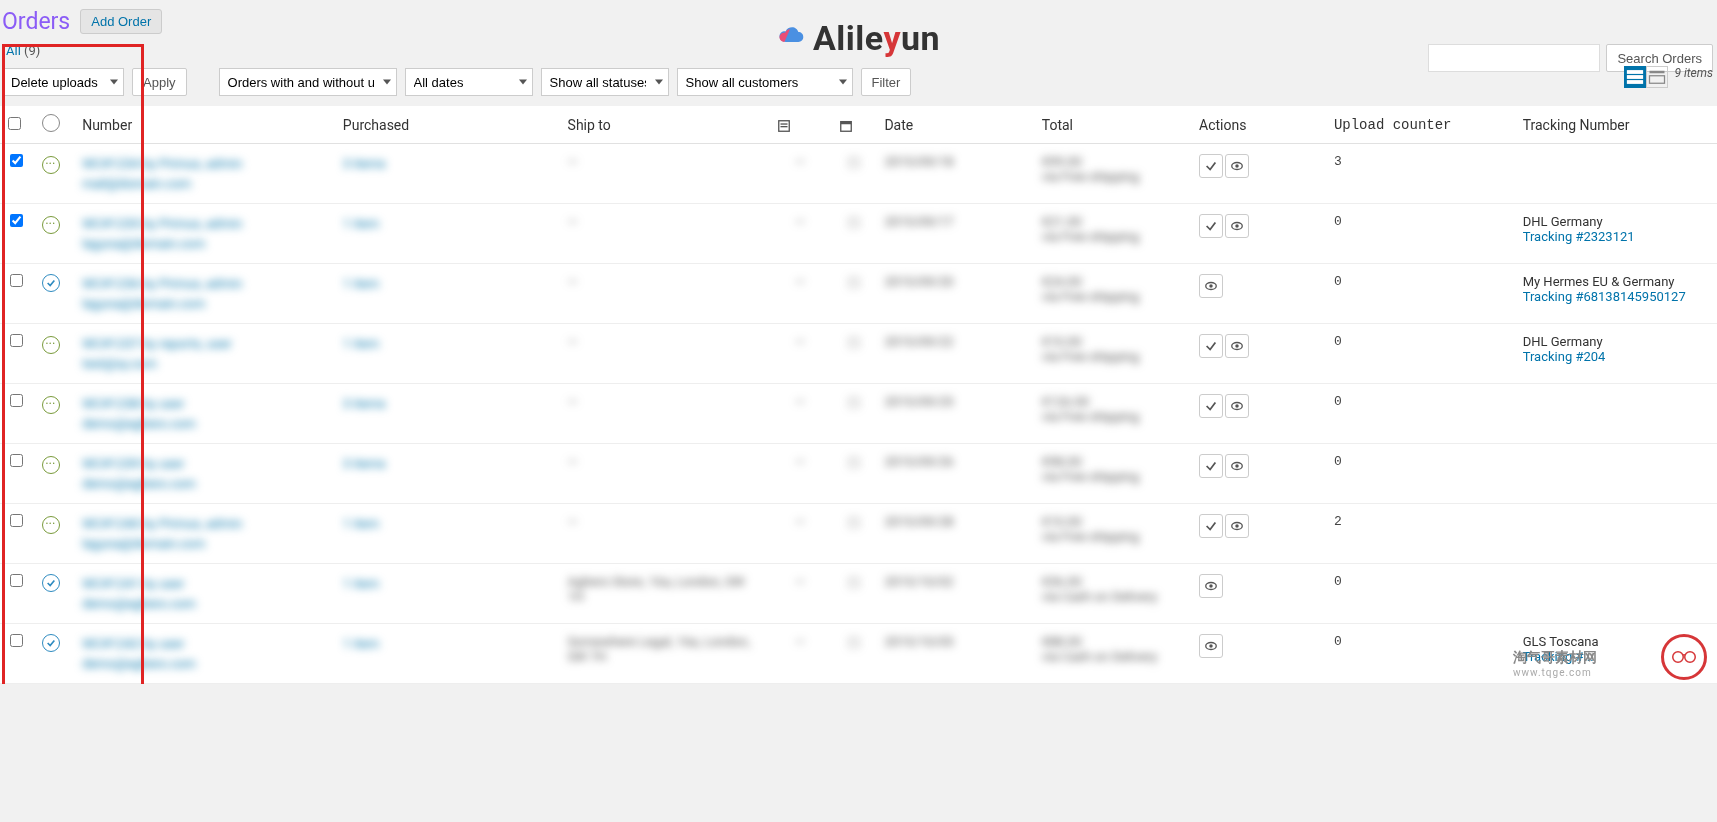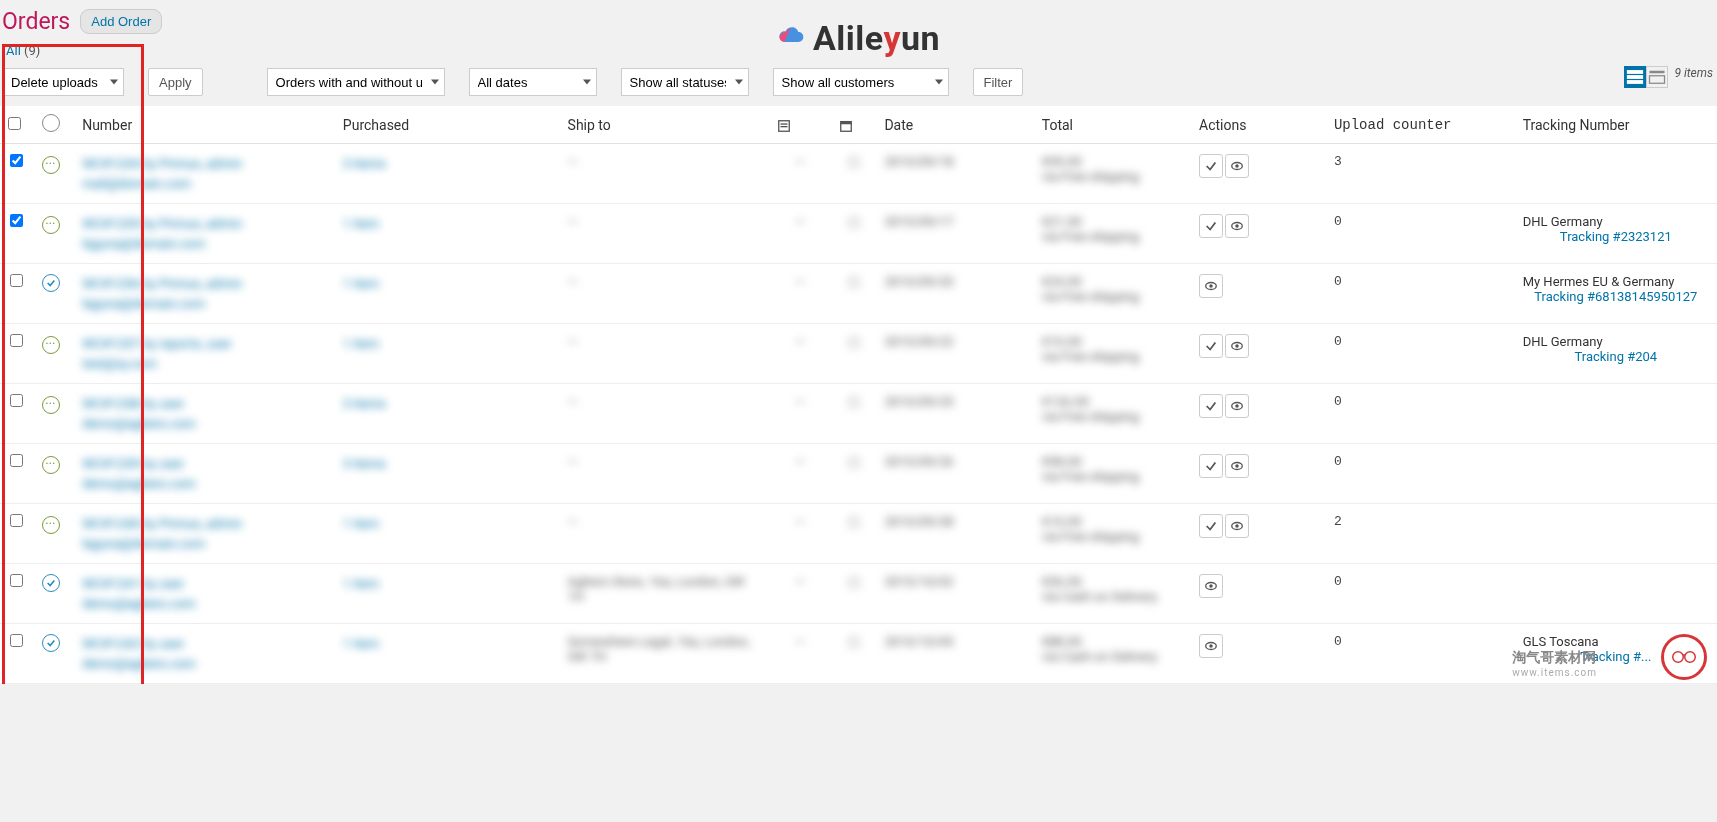--- a/index.html
+++ b/index.html
@@ -1,28 +1,28 @@
 <!DOCTYPE html>
 <html><head>
 <meta charset="utf-8">
 <style>
   * { box-sizing: border-box; margin: 0; padding: 0; }
   body { font-family: -apple-system, BlinkMacSystemFont, "Segoe UI", Roboto, Arial, sans-serif; font-size: 13px; color: #444; background: #f1f1f1; width: 1717px; }
   .page { background: #f1f1f1; position: relative; }
   .header-row { display: flex; align-items: center; padding: 8px 2px 6px 2px; position: relative; }
-  h1.page-title { font-size: 23px; font-weight: 400; color: #be185d; margin-right: 10px; }
-  .add-btn { background: #e5e5e5; border: 1px solid #ccc; border-radius: 9px; color: #0073aa; padding: 4px 10px; font-size: 13px; cursor: pointer; }
+  h1.page-title { font-size: 23px; font-weight: 400; color: #8b5cf6; margin-right: 10px; }
+  .add-btn { background: #e5e5e5; border: 1px solid #ccc; border-radius: 3px; color: #0073aa; padding: 4px 10px; font-size: 13px; cursor: pointer; }
   .logo { position: absolute; left: 50%; transform: translateX(-50%); top: 18px; display: flex; align-items: center; }
   .logo-text { font-size: 34px; font-weight: 700; color: #333; letter-spacing: 0.5px; margin-left: 8px; }
   .logo-text .red { color: #d63638; }
   .logo-icon svg { width: 28px; height: 22px; }
   .subsub { padding: 2px 2px 4px 6px; font-size: 13px; }
   .subsub a { color: #0073aa; text-decoration: none; }
   .subsub .count { color: #555; }
-  .toolbar { display: flex; align-items: center; gap: 24px; padding: 6px 2px; position: relative; }
+  .toolbar { display: flex; align-items: center; gap: 8px; padding: 6px 2px; position: relative; }
   select.wp-select { height: 28px; border: 1px solid #ccc; background: #fff; padding: 0 22px 0 8px; font-size: 13px; -webkit-appearance: none; appearance: none; border-radius: 0; }
   .select-wrap { position: relative; display: inline-block; }
   .select-wrap::after { content: ""; position: absolute; right: 6px; top: 50%; transform: translateY(-50%); border-left: 4px solid transparent; border-right: 4px solid transparent; border-top: 5px solid #555; pointer-events: none; }
   .btn { height: 28px; border: 1px solid #ccc; background: #fff; padding: 0 10px; font-size: 13px; cursor: pointer; border-radius: 2px; color: #555; }
   .toolbar-right { position: absolute; right: 4px; top: 4px; display: flex; align-items: flex-start; gap: 6px; }
   .view-toggle { display: flex; }
   .view-btn { width: 22px; height: 22px; border: 1px solid #ccc; display: flex; align-items: center; justify-content: center; cursor: pointer; }
   .view-btn.active { background: #0073aa; border-color: #0073aa; }
   .view-btn.active svg rect, .view-btn.active svg line { stroke: #fff; fill: #fff; }
   .items-count { color: #555; font-size: 12px; font-style: italic; }
@@ -44,21 +44,21 @@
   .col-upload { width: 168px; font-family: Liberation Mono, monospace; }
   .col-tracking { width: 180px; }
   .status-ico { display: inline-flex; width: 18px; height: 18px; border: 1.5px solid #888; border-radius: 50%; align-items: center; justify-content: center; }
   .status-ico.processing { border-color: #7a9b3c; }
   .status-ico.completed { border-color: #2e8bc0; }
   .status-ico .dots { font-size: 7px; letter-spacing: 1px; color: #7a9b3c; line-height: 1; }
   .status-ico svg { width: 10px; height: 10px; }
   .blur-link { color: #0073aa; filter: blur(4px); user-select: none; display: block; line-height: 1.5; }
   .blur-text { color: #555; filter: blur(4px); user-select: none; }
   .tracking { color: #333; }
-  .tracking a { color: #0073aa; text-decoration: none; display: block; text-align: center; }
+  .tracking a { color: #0073aa; text-decoration: none; display: block; }
   .action-btn { width: 24px; height: 24px; border: 1px solid #ccc; border-radius: 3px; background: #fff; display: inline-flex; align-items: center; justify-content: center; cursor: pointer; margin-right: 2px; color: #555; }
   .action-btn svg { width: 14px; height: 14px; }
   .header-icon { display: inline-block; }
   .header-icon svg { width: 14px; height: 14px; vertical-align: middle; }
   .red-box { position: absolute; left: 2px; top: 44px; width: 142px; height: 694px; border: 3px solid #e02424; pointer-events: none; z-index: 10; }
   .watermark1 { position: absolute; right: 120px; bottom: 6px; font-size: 14px; color: #888; font-weight: 700; }
   .watermark1 .sub { display:block; font-size: 10px; color:#aaa; letter-spacing: 1px; font-weight:400;}
   .watermark2 { position: absolute; right: 10px; bottom: 4px; width: 46px; height: 46px; border: 3px solid #d63638; border-radius: 50%; display:flex; align-items:center; justify-content:center;}
 </style>
 </head>
@@ -72,20 +72,24 @@
       <span class="logo-icon">
         <svg viewBox="0 0 40 30">
             <path d="M12 22c-5 0-9-3-9-8s5-8 9-7c1-4 5-6 9-6s8 3 9 7c4 0 7 3 7 7s-3 7-7 7H12z" fill="#4a90e2"></path>
             <path d="M10 22c-4 0-7-3-7-7s4-7 8-6c1-3 4-5 7-5" fill="#e94e77"></path>
           </svg>
       </span>
       <span class="logo-text"><span>Alile</span><span class="red">y</span><span>un</span></span>
     </div>
   </div>
 
+  <div class="search-row">
+    <input class="search-input" type="text" placeholder="" style="">
+    <button class="btn">Search Orders</button>
+  </div>
 
   <div class="subsub">
     <a href="#"><span>All</span></a>
     <span class="count">(9)</span>
   </div>
 
   <div class="toolbar">
     <span class="select-wrap"><select class="wp-select" style="width:122px"><option>Delete uploads</option></select></span>
     <button class="btn">Apply</button>
     <span style="width:16px"></span>
@@ -412,21 +416,21 @@
             <div class="tracking"><span>GLS Toscana</span><a href="#">Tracking #...</a></div>
           </td>
         </tr>
       </tbody>
   </table>
 
   <div class="red-box"></div>
 
   <div class="watermark1">
     <span>淘气哥素材网</span>
-    <span class="sub">www.items.com</span>
+    <span class="sub">www.tqge.com</span>
   </div>
   <div class="watermark2">
     <svg viewBox="0 0 40 40" width="30" height="30">
         <circle cx="12" cy="20" r="7" fill="none" stroke="#d63638" stroke-width="2"></circle>
         <circle cx="28" cy="20" r="7" fill="none" stroke="#d63638" stroke-width="2"></circle>
         <path d="M19 18 Q20 16 21 18" stroke="#d63638" stroke-width="2" fill="none"></path>
       </svg>
   </div>
 </div>
 

